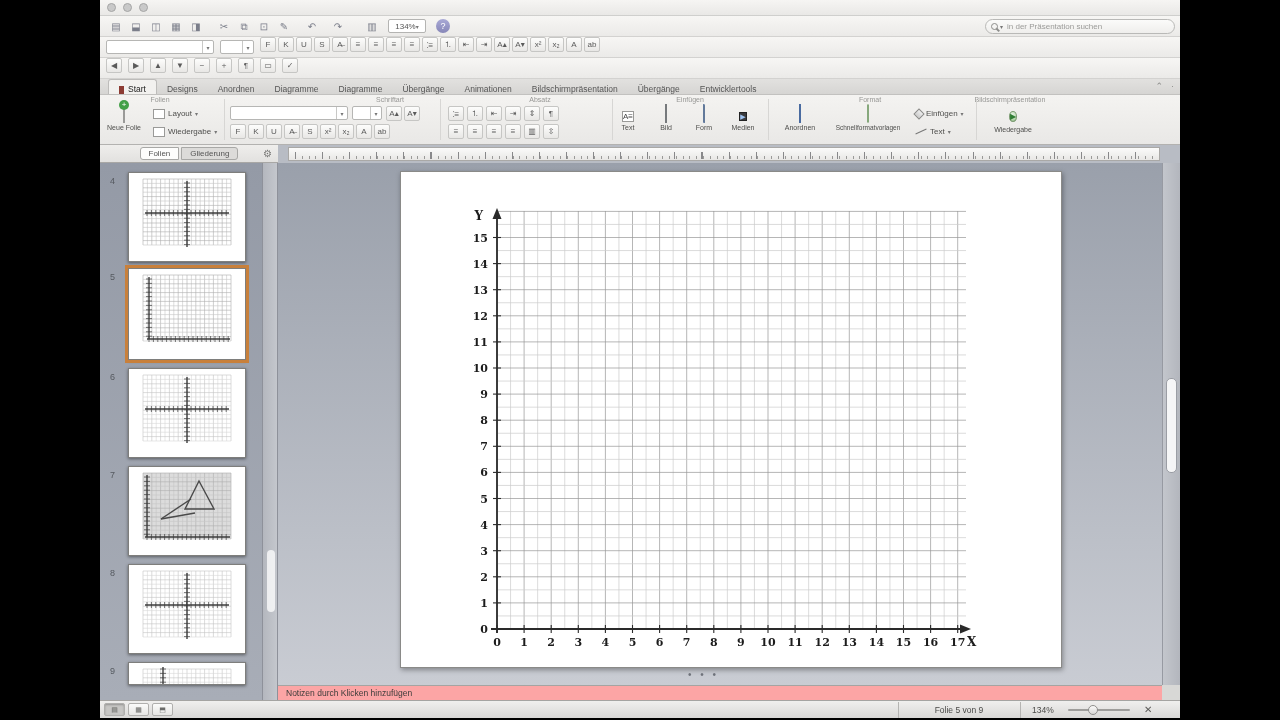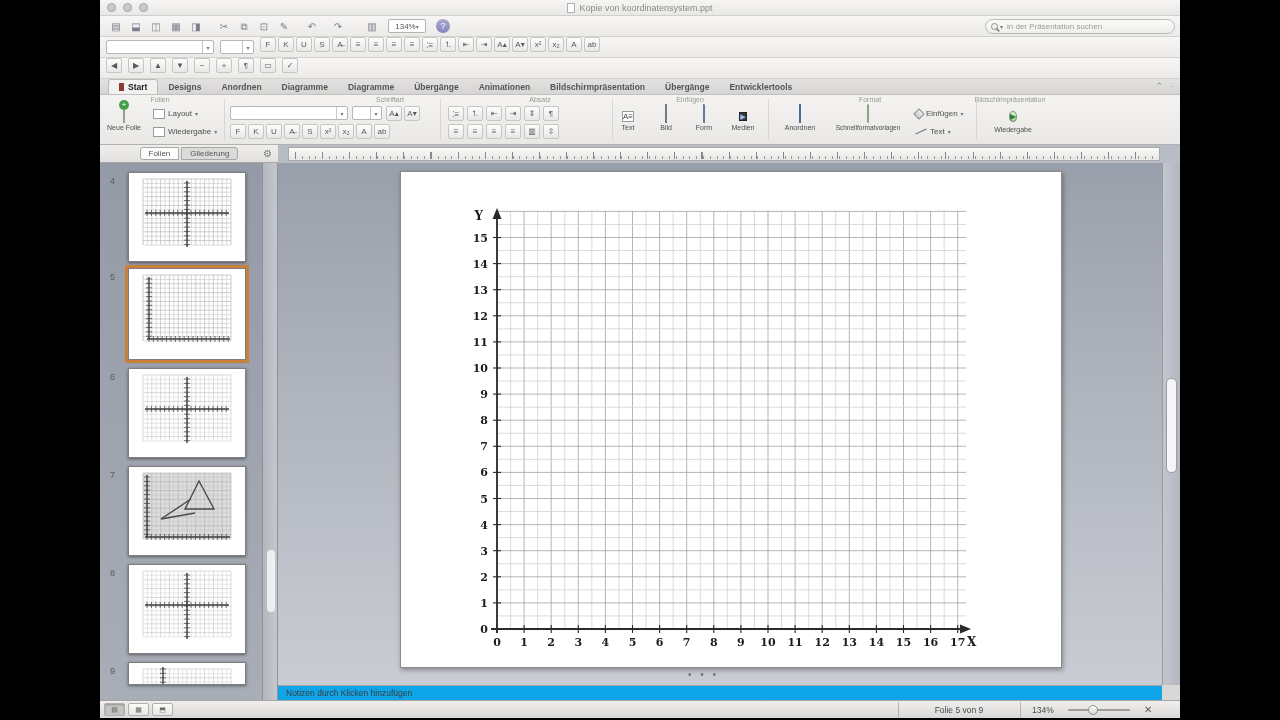--- a/index.html
+++ b/index.html
@@ -22,21 +22,21 @@
   .combo{position:absolute;height:14px;background:#fff;border:1px solid #b6b6b4;border-radius:2px;font-size:8px;color:#555;display:flex;align-items:center;padding-left:3px;}
   .combo .arr{margin-left:auto;width:11px;height:100%;border-left:1px solid #c8c8c6;display:flex;align-items:center;justify-content:center;font-size:6px;color:#777;}
   .zoombox{position:absolute;top:3px;width:38px;height:14px;background:#fff;border:1px solid #b4b4b2;border-radius:2px;font-size:8px;color:#555;display:flex;align-items:center;justify-content:center;}
   .helpbtn{position:absolute;top:3px;width:14px;height:14px;border-radius:50%;background:linear-gradient(#a9a9d6,#8787b8);color:#fff;font-size:9px;display:flex;align-items:center;justify-content:center;}
   .searchpill{position:absolute;top:3px;left:885px;width:190px;height:15px;border:1px solid #b9b9b7;border-radius:8px;background:linear-gradient(#fbfbfa,#efeeec);display:flex;align-items:center;font-size:8px;color:#9b9b99;padding-left:5px;}
   .mag{width:7px;height:7px;border:1.5px solid #8d8d8b;border-radius:50%;position:relative;margin-right:2px;flex:none;}
   .mag::after{content:"";position:absolute;width:4px;height:1.5px;background:#8d8d8b;transform:rotate(45deg);right:-3px;bottom:-1px;}
 
   
   .tabbar{left:0;top:79px;width:1080px;height:16px;background:linear-gradient(#e2e1df,#d6d5d3);border-bottom:1px solid #c2c1bf;display:flex;align-items:flex-end;padding-left:8px;}
-  .rtab{height:15px;padding:0 10px;font-size:8.5px;color:#555;display:flex;align-items:center;border-radius:3px 3px 0 0;font-weight:bold;}
+  .rtab{height:15px;padding:0 10px;font-size:8.5px;color:#555;display:flex;align-items:flex-end;border-radius:3px 3px 0 0;}
   .rtab.active{background:#f2f1ef;border:1px solid #bdbcba;border-bottom:none;color:#222;}
   .rtab .bm{width:5px;height:8px;background:#8c3b33;margin-right:4px;}
   .tab-right{position:absolute;right:6px;top:2px;font-size:9px;color:#8a8a88;display:flex;gap:8px;}
 
   
   .ribbon{left:0;top:95px;width:1080px;height:50px;background:linear-gradient(#f4f3f1,#e9e8e6);border-bottom:1px solid #b3b2b0;}
   .glabel{position:absolute;top:1px;height:8px;font-size:7px;color:#979795;width:120px;text-align:center;}
   .gsep{position:absolute;top:4px;bottom:4px;width:1px;background:#d7d6d4;}
   .bigbtn{position:absolute;width:40px;top:10px;height:38px;text-align:center;}
   .bigbtn .lbl{font-size:7px;color:#4e4e4c;margin-top:1px;white-space:nowrap;}
@@ -61,21 +61,21 @@
   .splitter{position:absolute;left:162px;top:0;width:16px;height:537px;background:linear-gradient(90deg,#b4b7be,#c4c7cd);border-left:1px solid #8e919a;border-right:1px solid #8e919a;}
   .side-thumbscroll{position:absolute;left:4px;width:8px;border-radius:4px;background:rgba(255,255,255,.75);}
   .slidenum{position:absolute;left:10px;font-size:9px;color:#55595f;}
   .thumb{position:absolute;left:28px;width:118px;background:#fff;border:1px solid #7e7e7c;box-shadow:0 1px 3px rgba(0,0,0,.45);}
   .thumb.selected{outline:3px solid #c8803b;}
   .workspace{position:absolute;left:178px;top:0;width:884px;height:522px;background:linear-gradient(#9aa0ab,#c9ccd3);overflow:hidden;}
   .slide{position:absolute;left:122px;top:8px;width:662px;height:497px;background:#fff;border:1px solid #8a8a88;box-shadow:1px 2px 5px rgba(0,0,0,.35);}
   .dots{position:absolute;left:410px;top:506px;color:#6f737b;font-size:10px;letter-spacing:3px;}
   .vscroll{position:absolute;left:1062px;top:0;width:18px;height:522px;background:linear-gradient(90deg,#c3c6cc,#b3b6bd);border-left:1px solid #979aa2;}
   .vthumb{position:absolute;left:3px;width:11px;border-radius:5px;background:rgba(255,255,255,.85);border:1px solid #9a9da4;}
-  .notesbar{position:absolute;left:178px;top:522px;width:884px;height:15px;background:#0ea5e9;border-top:1px solid #a5a4a2;font-size:8.5px;color:#3c3c3a;display:flex;align-items:center;padding-left:8px;}
+  .notesbar{position:absolute;left:178px;top:522px;width:884px;height:15px;background:#fca5a5;border-top:1px solid #a5a4a2;font-size:8.5px;color:#3c3c3a;display:flex;align-items:center;padding-left:8px;}
   .corner-br{position:absolute;left:1062px;top:522px;width:18px;height:15px;background:#d8d8d6;}
 
   
   .statusbar{left:0;top:700px;width:1080px;height:18px;background:linear-gradient(#f0efee,#d9d8d6);border-top:1px solid #a5a4a2;font-size:8.5px;color:#4a4a48;}
   .viewbtn{position:absolute;top:2px;width:21px;height:13px;border:1px solid #b0afad;background:linear-gradient(#fbfbfa,#e6e5e3);border-radius:2px;display:flex;align-items:center;justify-content:center;font-size:7px;color:#6b6b69;}
   .viewbtn.active{background:#c7c6c4;box-shadow:inset 0 1px 2px rgba(0,0,0,.25);}
   .sb-sep{position:absolute;top:1px;width:1px;height:16px;background:#b5b4b2;}
   .sb-slide{position:absolute;left:800px;top:0;width:118px;height:17px;display:flex;align-items:center;justify-content:center;}
   .sb-zoomtxt{position:absolute;left:932px;top:4px;}
   .slider{position:absolute;left:968px;top:8px;width:62px;height:2px;background:#9e9d9b;border-radius:1px;}
@@ -98,21 +98,20 @@
 </style>
 </head>
 <body>
 <div class="stage">
 <div class="window">
 
   <div class="abs titlebar">
     <span class="tl"></span>
     <span class="tl"></span>
     <span class="tl"></span>
-    <span class="title-txt"><span class="doc-ico"></span><span>Kopie von koordinatensystem.ppt</span></span>
   </div>
 
   <div class="abs tbar tb1">
     <span id="tb1-icons"><span class="ticon" style="left: 8px;">▤</span><span class="ticon" style="left: 28px;">⬓</span><span class="ticon" style="left: 48px;">◫</span><span class="ticon" style="left: 68px;">▦</span><span class="ticon" style="left: 88px;">◨</span><span class="ticon" style="left: 116px;">✂</span><span class="ticon" style="left: 136px;">⧉</span><span class="ticon" style="left: 156px;">⊡</span><span class="ticon" style="left: 176px;">✎</span><span class="ticon" style="left: 204px;">↶</span><span class="ticon" style="left: 230px;">↷</span><span class="ticon" style="left: 264px;">▥</span><span class="ticon" style="left: 286px;">▩</span></span>
     <span class="zoombox" style="left:288px">
           <span>134%</span>
           <span class="dd">▾</span>
         </span>
     <span class="helpbtn" style="left:336px">?</span>
     <span class="searchpill">

